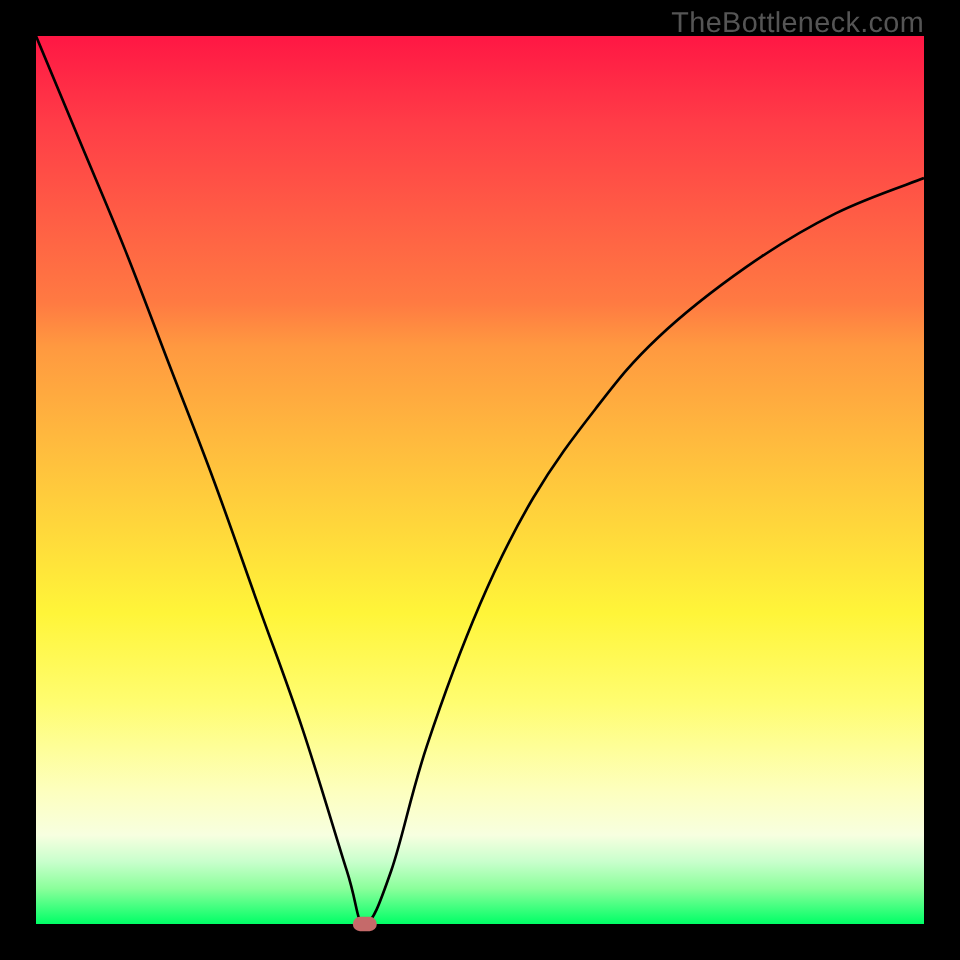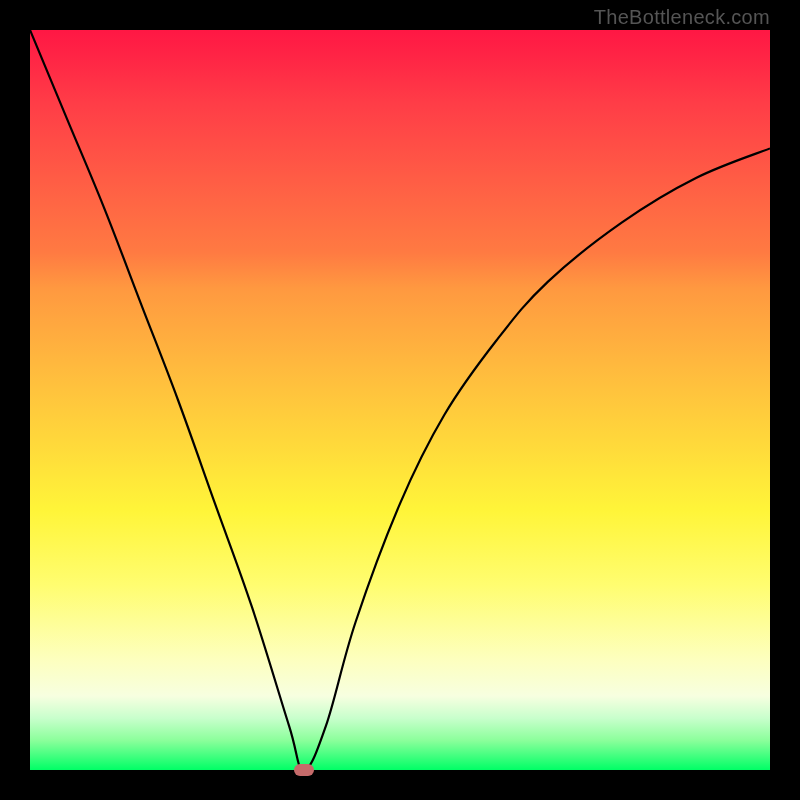--- a/index.html
+++ b/index.html
@@ -31,21 +31,21 @@
       #c8ffcc 93%,
       #8bff9b 96%,
       #00ff66 100%
     );
   }
   .watermark {
     position: absolute;
     top: 6px;
     right: 30px;
     color: #555;
-    font-size: 20px;
+    font-size: 24px;
     letter-spacing: 0.3px;
     font-weight: 400;
   }
   .curve {
     position: absolute;
     left: 30px;
     top: 30px;
     width: 740px;
     height: 740px;
     pointer-events: none;

